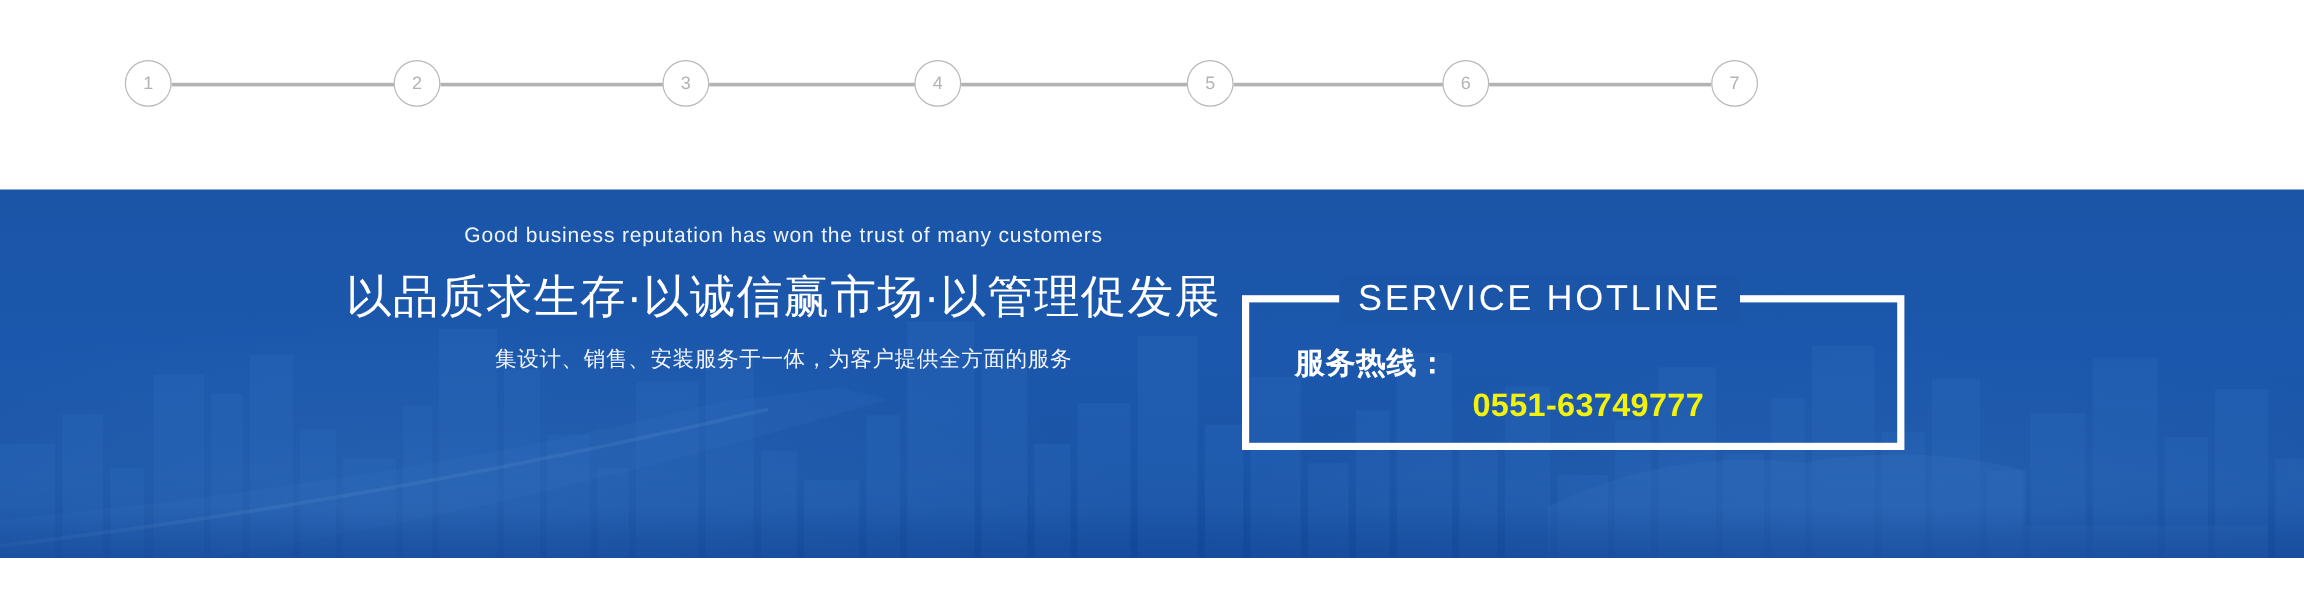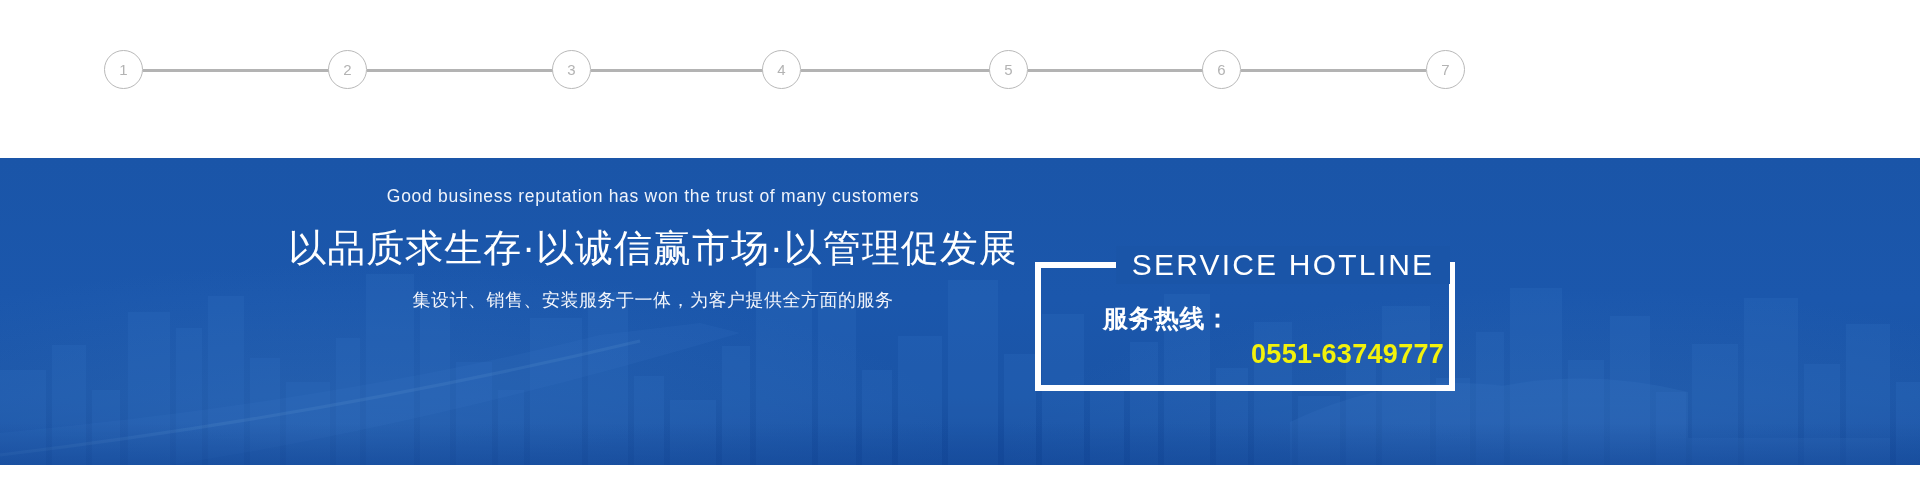--- a/index.html
+++ b/index.html
@@ -72,21 +72,21 @@
   }
   .sl-sub{
     margin-top:17px;
     font-size:18px;line-height:1.3;letter-spacing:.5px;
     color:#f2f5fb;white-space:nowrap;
     font-family:Liberation Mono, monospace;
   }
 
   
   #hotline{
-    position:absolute;left:1035px;top:104px;width:420px;height:129px;
+    position:absolute;left:1035px;top:88px;width:552px;height:129px;
     box-sizing:border-box;
     border:6px solid #ffffff;
   }
   .hot-title-wrap{
     position:absolute;left:0;top:-22px;width:484px;height:38px;
     display:flex;align-items:center;justify-content:center;
     pointer-events:none;
   }
   .hot-title{
     background:#1a55a8;
@@ -94,21 +94,21 @@
     color:#ffffff;font-size:30px;line-height:38px;
     letter-spacing:2.2px;white-space:nowrap;
     font-family:"Liberation Sans","DejaVu Sans",sans-serif;
     font-weight:400;
   }
   .hot-rows{
     position:absolute;left:0;top:34px;width:484px;
   }
   .hot-row{
     display:flex;align-items:baseline;justify-content:flex-start;
-    padding-left:62px;white-space:nowrap;
+    padding-left:38px;white-space:nowrap;
   }
   .hot-row + .hot-row{margin-top:4px;}
   .hot-label{
     color:#ffffff;font-size:25px;font-weight:bold;letter-spacing:.5px;
     font-family:"DejaVu Sans","Liberation Sans",sans-serif;
   }
   .hot-num{
     color:#f2f20c;font-size:27px;font-weight:bold;letter-spacing:.3px;
     font-family:"Liberation Sans","DejaVu Sans",sans-serif;
   }

